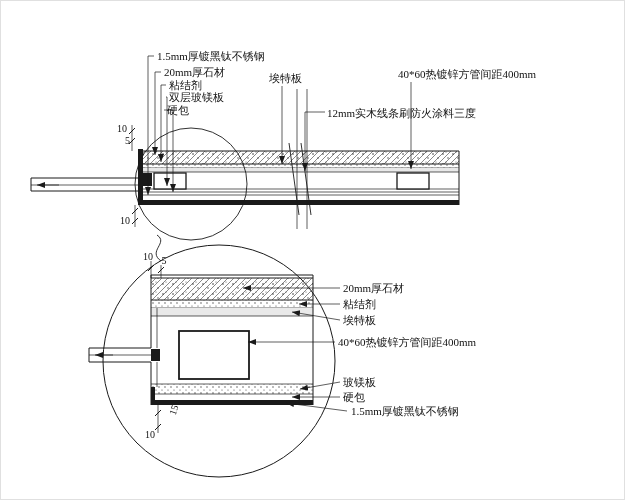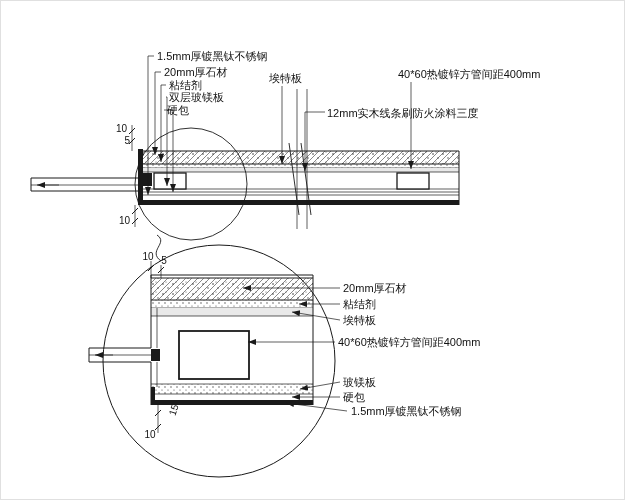--- a/index.html
+++ b/index.html
@@ -1,19 +1,19 @@
 <!DOCTYPE html>
 <html><head>
 <meta charset="utf-8">
 <style>
   html,body { margin:0; padding:0; background:#f4f4f4; }
   .canvas {
     position:relative; width:625px; height:500px; background:#ffffff;
     border:1px solid #e0e0e0; box-sizing:border-box; overflow:hidden;
-    font-family:Liberation Sans, sans-serif;
+    font-family:Liberation Serif, serif;
   }
   svg { display:block; }
   .ln   { stroke:#1a1a1a; stroke-width:1;   fill:none; }
   .thin { stroke:#1a1a1a; stroke-width:0.7; fill:none; }
   .mid  { stroke:#1a1a1a; stroke-width:0.9; fill:none; }
   text  { fill:#111; }
   .lbl  { font-size:11px; }
   .dim  { font-size:10px; }
 </style>
 </head>

